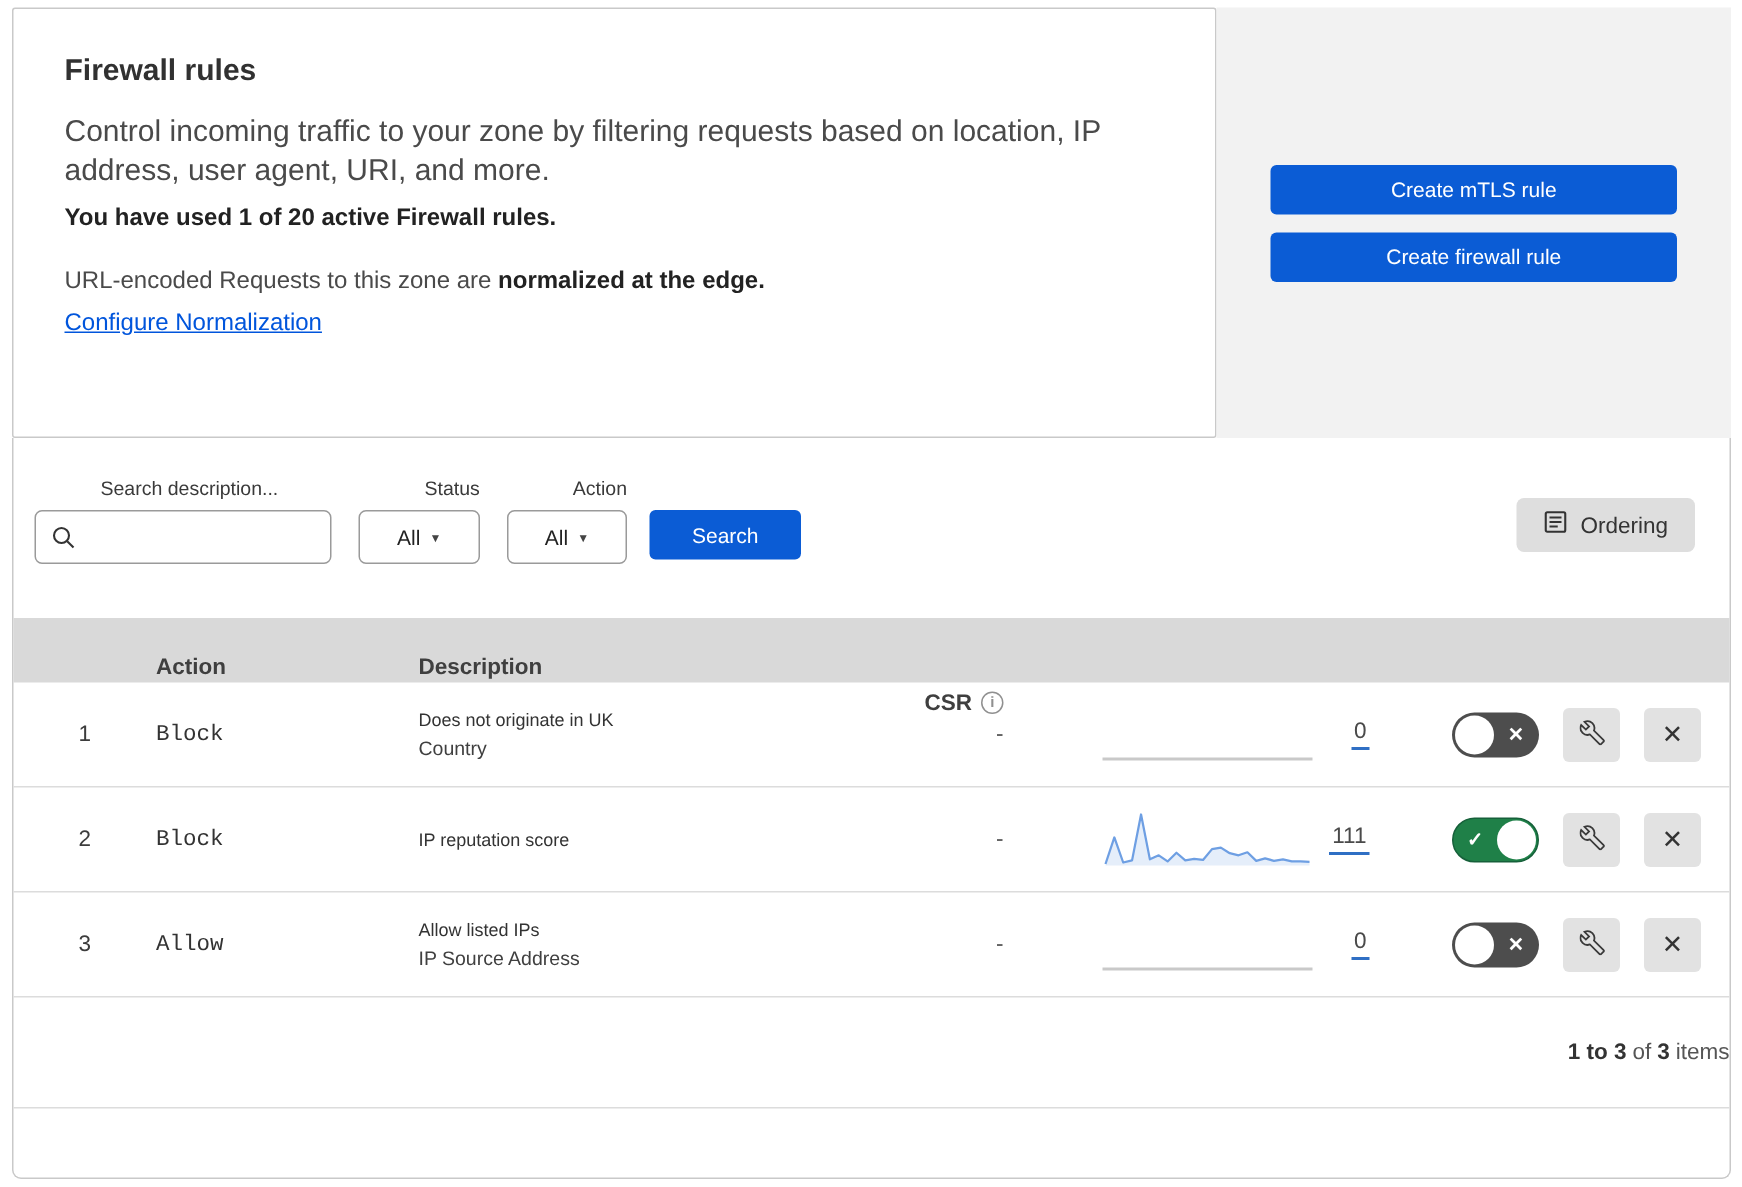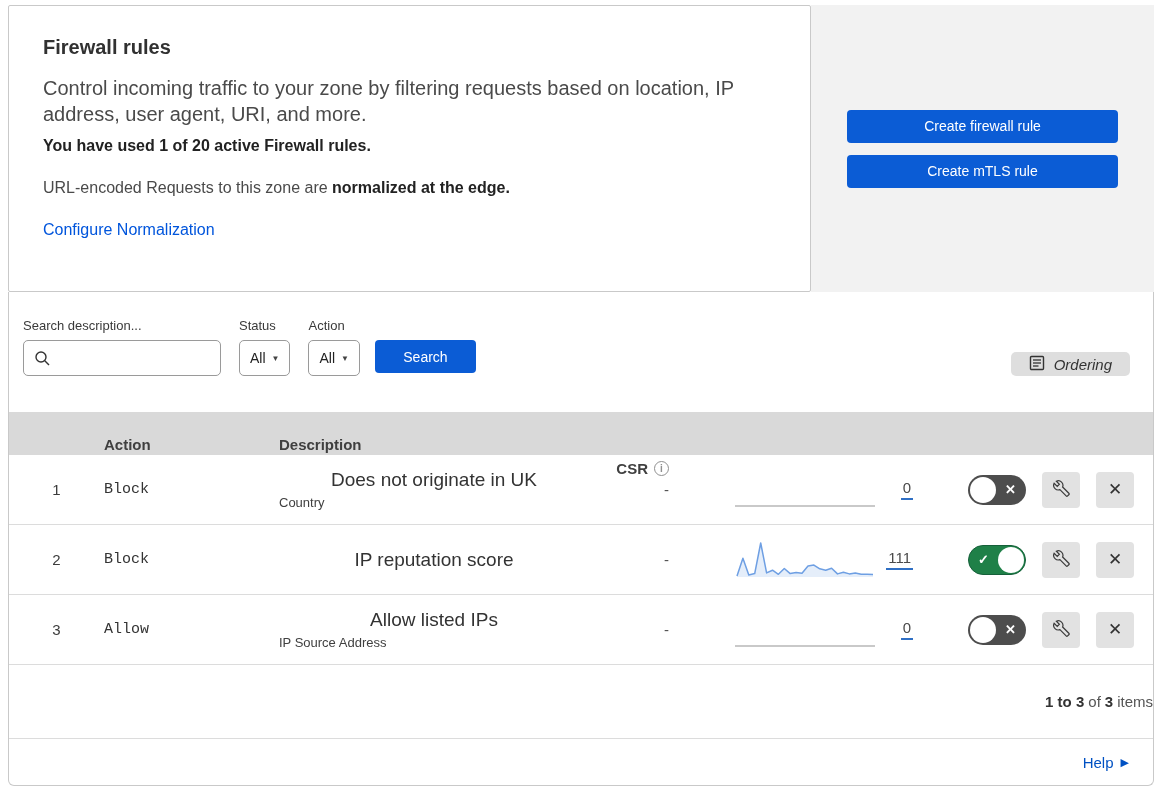--- a/index.html
+++ b/index.html
@@ -7,48 +7,48 @@
   .page { position:relative; width:1161px; height:791px; background:#fff; overflow:hidden; }
 
   
   .top-row { position:absolute; left:8px; top:5px; width:1146px; height:287px; display:flex; }
   .intro-card { width:803px; height:100%; background:#fff; border:1px solid #c9c9c9; border-radius:2px; padding:30px 43px 0 34px; }
   .intro-title { font-size:20px; font-weight:600; color:#313131; margin-bottom:16px; }
   .intro-desc { font-size:20px; color:#4a4a4a; line-height:26px; }
   .intro-usage { font-size:16px; color:#222; font-weight:700; margin-top:10px; }
   .intro-norm { font-size:16px; color:#4a4a4a; margin-top:24px; }
   .intro-norm b { color:#222; }
-  .intro-link { display:inline-block; margin-top:24px; font-size:16px; color:#0055dc; cursor:pointer; }
+  .intro-link { display:inline-block; margin-top:10px; font-size:16px; color:#0055dc; text-decoration:underline; cursor:pointer; }
   .cta-panel { flex:1; background:#f2f2f2; display:flex; flex-direction:column; justify-content:center; align-items:center; gap:12px; }
   .cta-btn { width:271px; height:33px; background:#0b5cd5; color:#fff; border:none; border-radius:4px; font-size:14px; font-family:inherit; cursor:pointer; }
 
   
   .main-card { position:absolute; left:8px; top:292px; width:1146px; height:494px; background:#fff;
                border:1px solid #c9c9c9; border-top:none; border-radius:0 0 6px 6px; display:flex; flex-direction:column; }
 
   
   .filter-bar { height:120px; display:flex; align-items:flex-start; padding:26px 19px 0 14px; position:relative; }
   .f-group { display:flex; flex-direction:column; }
-  .f-label { font-size:13px; color:#3a3a3a; margin-bottom:7px; }
+  .f-label { font-size:13px; color:#3a3a3a; margin-bottom:7px;margin-left:44px; }
   .search-box { width:198px; height:36px; border:1px solid #9a9a9a; border-radius:5px; display:flex; align-items:center; padding-left:10px; background:#fff; }
   .search-box svg { display:block; }
   .dropdown { height:36px; border:1px solid #9a9a9a; border-radius:5px; background:#fff; display:flex; align-items:center; justify-content:center; gap:6px; padding:0 10px; font-size:14px; color:#222; cursor:pointer; }
   .caret { font-size:8px; color:#444; }
   .ml16 { margin-left:18px; }
   .search-btn { margin-left:15px; margin-top:22px; width:101px; height:33px; background:#0b5cd5; color:#fff; border:none; border-radius:4px; font-size:14px; font-family:inherit; cursor:pointer; }
-  .ordering-btn { position:absolute; right:23px; top:60px; height:24px; padding:0 18px; background:#dedede; border:none; border-radius:5px;
-                  display:flex; align-items:center; gap:9px; font-size:15px; color:#333; font-family:inherit; cursor:pointer;font-style:italic; }
+  .ordering-btn { position:absolute; right:23px; top:40px; height:36px; padding:0 18px; background:#dedede; border:none; border-radius:5px;
+                  display:flex; align-items:center; gap:9px; font-size:15px; color:#333; font-family:inherit; cursor:pointer; }
 
   
   .tbl-header, .tbl-row { display:grid; grid-template-columns:95px 175px 310px 100px 246px 1fr; align-items:center; }
   .tbl-header { height:43px; background:#d9d9d9; font-size:15px; font-weight:600; color:#3f3f3f; }
   .tbl-row { height:70px; border-bottom:1px solid #dcdcdc; }
   .c-num { text-align:center; font-size:15px; color:#3c3c3c; }
   .c-action { font-size:15px; color:#333;font-family:Liberation Mono, monospace; }
-  .c-desc .d1 { font-size:19px; color:#333;text-align:center; }
+  .c-desc .d1 { font-size:12px; color:#333; }
   .c-desc .d2 { font-size:13px; color:#404040; margin-top:4px; }
   .c-csr { text-align:right; padding-right:20px; font-size:15px; color:#555; }
   .h-csr { display:flex; justify-content:flex-end; align-items:center; gap:6px; padding-right:20px;margin-top:48px; }
   .info-icon { width:15px; height:15px; border:1px solid #909090; border-radius:50%; color:#909090; font-size:10px; line-height:13px;
                text-align:center; font-weight:600; display:inline-block; }
   .c-activity { display:flex; align-items:center; justify-content:space-between; padding:0 22px 0 46px; }
   .h-activity { padding-left:16px; }
   .spark { width:140px; height:44px; position:relative; }
   .spark.flat::after { content:''; position:absolute; left:0; bottom:5px; width:140px; border-bottom:2px solid #c9c9c9; }
   .count-link { font-size:15px; color:#4a4a4a; border-bottom:2px solid #2f6fc4; padding:0 2px 2px 2px; cursor:pointer; text-decoration:none; }
@@ -83,22 +83,22 @@
 
   <div class="top-row">
     <div class="intro-card">
       <div class="intro-title">Firewall rules</div>
       <div class="intro-desc">Control incoming traffic to your zone by filtering requests based on location, IP address, user agent, URI, and more.</div>
       <div class="intro-usage">You have used 1 of 20 active Firewall rules.</div>
       <div class="intro-norm"><span>URL-encoded Requests to this zone are </span><b>normalized at the edge.</b></div>
       <a class="intro-link">Configure Normalization</a>
     </div>
     <div class="cta-panel">
+      <button class="cta-btn">Create mTLS rule</button>
       <button class="cta-btn">Create firewall rule</button>
-      <button class="cta-btn">Create mTLS rule</button>
     </div>
   </div>
 
   <div class="main-card">
 
     <div class="filter-bar">
       <div class="f-group">
         <div class="f-label">Search description...</div>
         <div class="search-box">
           <span>
@@ -242,21 +242,15 @@
 
     <div class="tbl-footer">
       <div class="txt">
         <span class="b">1 to 3</span>
         <span>of</span>
         <span class="b">3</span>
         <span>items</span>
       </div>
     </div>
 
-    <div class="help-bar">
-      <a class="help-link">
-        <span>Help</span>
-        <span class="help-arrow">▶</span>
-      </a>
-    </div>
 
   </div>
 </div>
 
 </body></html>

